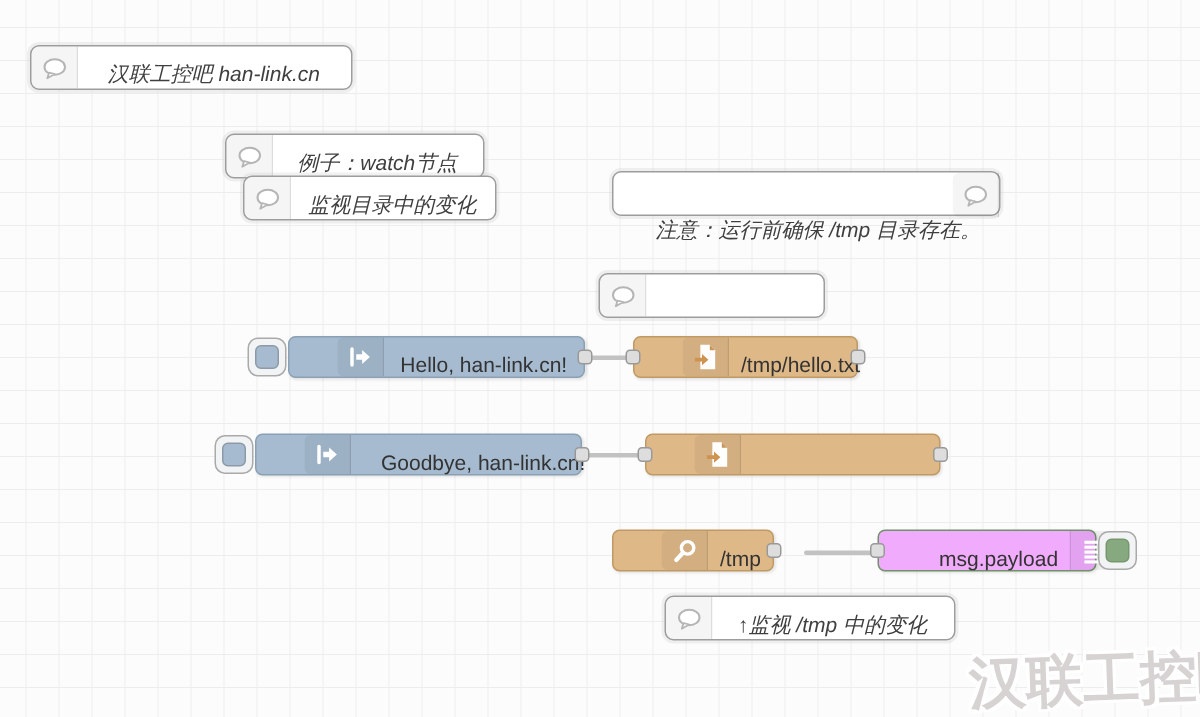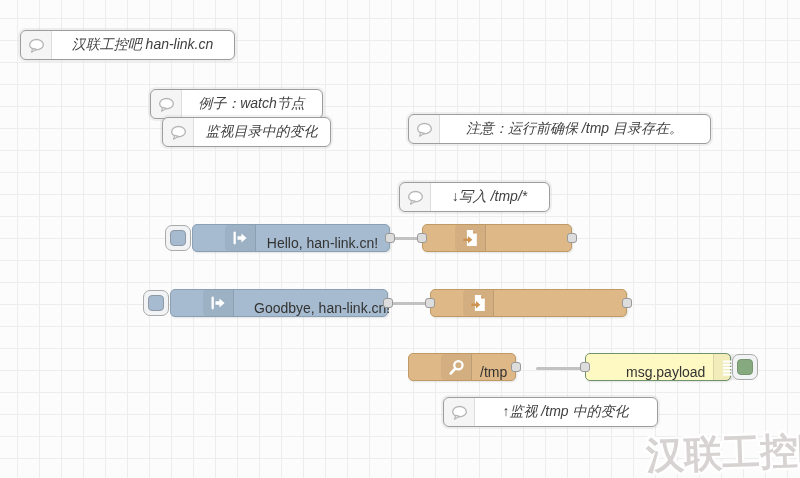--- a/index.html
+++ b/index.html
@@ -11,42 +11,42 @@
       linear-gradient(to right,#ededed 1px,transparent 1px),
       linear-gradient(to bottom,#ededed 1px,transparent 1px);
     background-size:22px 22px;
     background-position:17px 18px;
   }
   
   .comment-node{
     position:absolute;height:30px;background:#ffffff;
     border:1px solid #9d9d9d;border-radius:6px;
     box-shadow:0 0 0 2px rgba(190,190,190,0.22);
-    display:flex;align-items:center;box-sizing:border-box;
+    display:flex;align-items:flex-end;box-sizing:border-box;
   }
   .comment-node .icon-cell{
     width:30px;height:100%;flex:0 0 30px;
     background:rgba(0,0,0,0.04);
     border-right:1px solid rgba(0,0,0,0.10);
     border-radius:5px 0 0 5px;
     display:flex;align-items:center;justify-content:center;
   }
   .comment-node .comment-label{
     flex:1;font-style:italic;font-size:14px;color:#3f3f3f;
     padding:0 12px 0 11px;white-space:nowrap;text-align:center;
   }
   
   .flow-node{
     position:absolute;height:28px;border-radius:5px;
     display:flex;align-items:flex-end;box-sizing:border-box;
     border:1px solid;box-shadow:1px 1px 2px rgba(0,0,0,0.10);padding-left:32px;
   }
   .inject-node{background:#a6bbcf;border-color:#8aa0b4;}
   .file-node,.watch-node{background:#deb887;border-color:#c09a64;}
-  .debug-node{background:#fef9c3;border-color:#71936b;}
+  .debug-node{background:#f0abfc;border-color:#71936b;}
   .icon-region{
     width:30px;height:100%;flex:0 0 30px;
     display:flex;align-items:center;justify-content:center;
     background:rgba(0,0,0,0.05);
   }
   .icon-region.left{border-right:1px solid rgba(0,0,0,0.10);border-radius:4px 0 0 4px;}
   .icon-region.right{border-left:1px solid rgba(0,0,0,0.10);border-radius:0 4px 4px 0;}
   .node-label{
     flex:1;font-size:14px;color:#333;text-align:center;
     padding:0 8px;white-space:nowrap;
@@ -110,41 +110,40 @@
 <div class="comment-node" style="left:162px;top:117px;width:169px;">
   <span class="icon-cell">
     <svg width="17" height="15" viewBox="0 0 20 18">
         <ellipse cx="10" cy="8" rx="8.2" ry="6.2" fill="#fff" stroke="#b5b5b5" stroke-width="1.6"></ellipse>
         <path d="M5.5 12.5 L4 17 L10 13.6 Z" fill="#fff" stroke="#b5b5b5" stroke-width="1.4" stroke-linejoin="round"></path>
       </svg>
   </span>
   <span class="comment-label">监视目录中的变化</span>
 </div>
 
-<div class="comment-node" style="left:408px;top:114px;width:303px;">
+<div class="comment-node" style="left:408px;top:114px;width:259px;flex-direction:column;">
   <span class="icon-cell">
     <svg width="17" height="15" viewBox="0 0 20 18">
         <ellipse cx="10" cy="8" rx="8.2" ry="6.2" fill="#fff" stroke="#b5b5b5" stroke-width="1.6"></ellipse>
         <path d="M5.5 12.5 L4 17 L10 13.6 Z" fill="#fff" stroke="#b5b5b5" stroke-width="1.4" stroke-linejoin="round"></path>
       </svg>
   </span>
   <span class="comment-label">注意：运行前确保 /tmp 目录存在。</span>
 </div>
 
 <div class="comment-node" style="left:399px;top:182px;width:151px;">
   <span class="icon-cell">
     <svg width="17" height="15" viewBox="0 0 20 18">
         <ellipse cx="10" cy="8" rx="8.2" ry="6.2" fill="#fff" stroke="#b5b5b5" stroke-width="1.6"></ellipse>
         <path d="M5.5 12.5 L4 17 L10 13.6 Z" fill="#fff" stroke="#b5b5b5" stroke-width="1.4" stroke-linejoin="round"></path>
       </svg>
   </span>
-  <span class="comment-label">↓写入 /tmp/*</span>
-</div>
-
-<div class="comment-node" style="left:443px;top:397px;width:215px;">
+</div>
+
+<div class="comment-node" style="left:443px;top:397px;width:194px;">
   <span class="icon-cell">
     <svg width="17" height="15" viewBox="0 0 20 18">
         <ellipse cx="10" cy="8" rx="8.2" ry="6.2" fill="#fff" stroke="#b5b5b5" stroke-width="1.6"></ellipse>
         <path d="M5.5 12.5 L4 17 L10 13.6 Z" fill="#fff" stroke="#b5b5b5" stroke-width="1.4" stroke-linejoin="round"></path>
       </svg>
   </span>
   <span class="comment-label">↑监视 /tmp 中的变化</span>
 </div>
 
 <div class="wire" style="left:389px;top:236.5px;width:34px;"></div>
@@ -167,20 +166,21 @@
 
 <div class="flow-node file-node" style="left:422px;top:224px;width:150px;">
   <span class="port in"></span>
   <span class="icon-region left">
     <svg width="17" height="18" viewBox="0 0 18 20">
         <path d="M5 1 h7 l4 4 v14 H5 Z" fill="#fff"></path>
         <path d="M12 1 l4 4 h-4 Z" fill="#c9965c"></path>
         <path d="M1 10.6 h5.2 V7.8 L11 12 L6.2 16.2 V13.4 H1 Z" fill="#cf9350"></path>
       </svg>
   </span>
+  <span class="node-label">/tmp/hello.txt</span>
   <span class="port out"></span>
 </div>
 
 <div class="flow-node inject-node" style="left:170px;top:289px;width:218px;gap:12px;">
   <span class="node-button left">
       <span class="button-core"></span>
     </span>
   <span class="icon-region left">
     <svg width="16" height="16" viewBox="0 0 18 18">
         <path d="M3 3 v12" stroke="#fff" stroke-width="2.6" stroke-linecap="round"></path>

